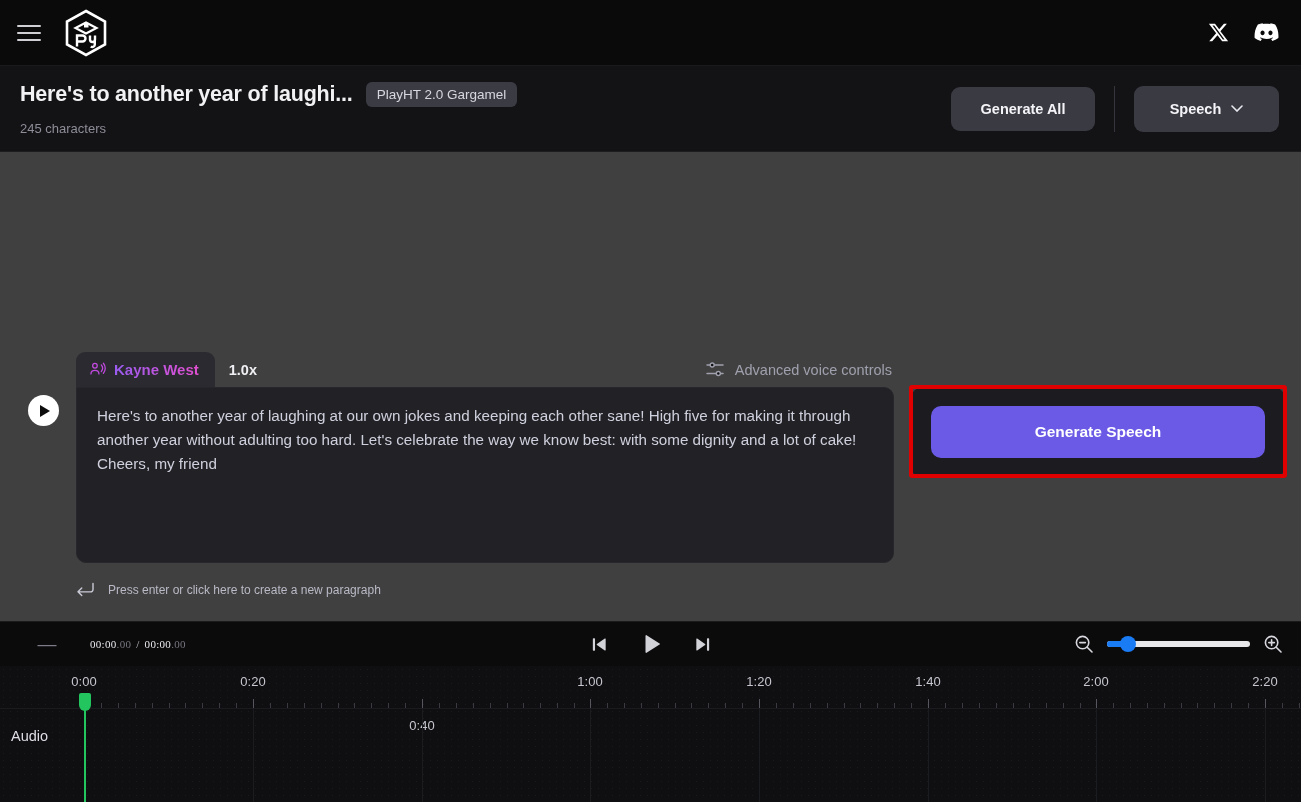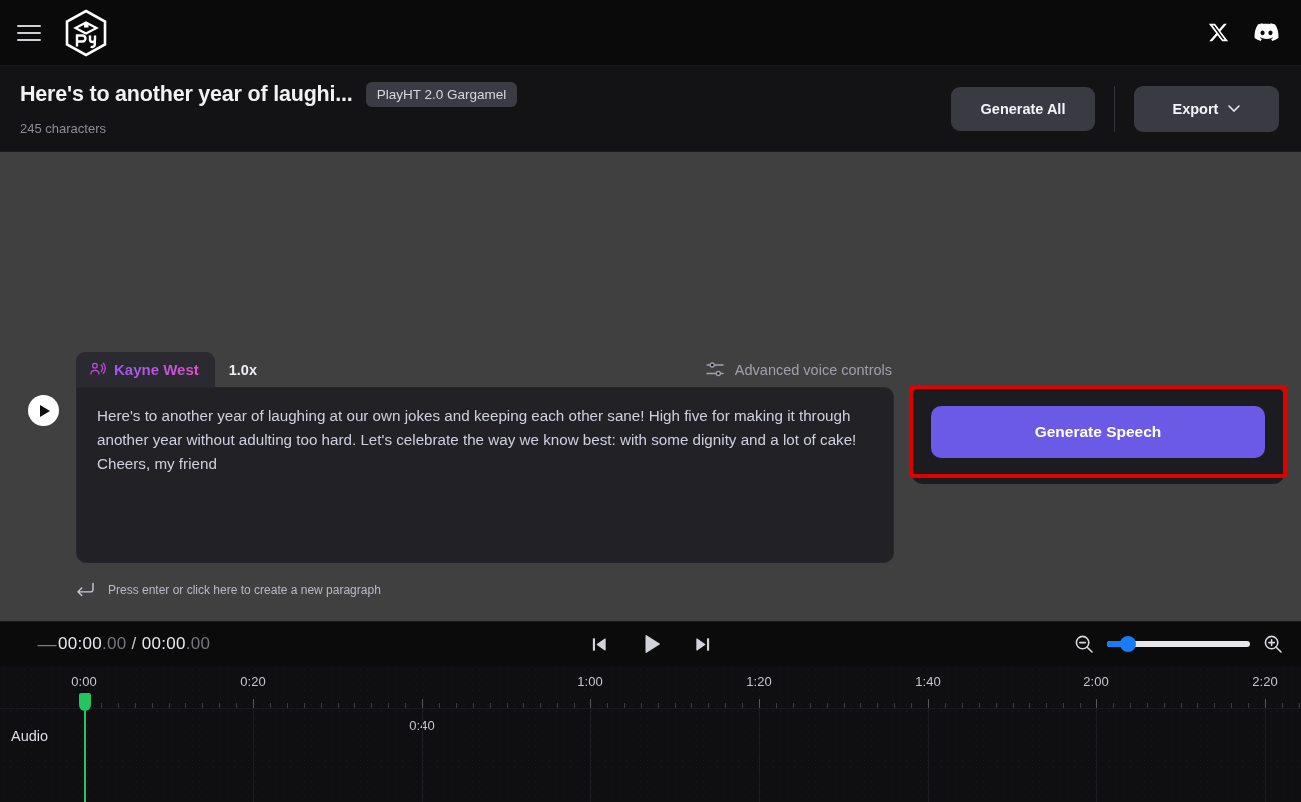--- a/index.html
+++ b/index.html
@@ -93,21 +93,21 @@
   }
   .newpara-hint {
     display: flex; align-items: center; gap: 13px; margin-top: 19px;
     color: #b9bac6; font-size: 12px; cursor: pointer;
   }
   .enter-ico { width: 19px; height: 15px; color: #c9cad6; }
 
   
   .gen-panel {
     position: absolute; left: 911px; top: 235px; width: 374px;
-    background: #1c1c20; border-radius: 12px; padding: 19px 20px 26px;
+    background: #1c1c20; border-radius: 12px; padding: 19px 20px 20px;
   }
   .redbox {
     position: absolute; left: 909px; top: 233px; width: 378px; height: 93px;
     border: 4px solid #e00000; border-radius: 3px; pointer-events: none;
   }
   .btn-gen-speech {
     width: 100%; height: 52px; background: #6a5ae6; color: #ffffff;
     border: none; border-radius: 10px; font-family: inherit;
     font-size: 15.5px; font-weight: 700; cursor: pointer;
   }
@@ -116,22 +116,22 @@
   .note-text { color: #8f909c; font-size: 13.6px; line-height: 1.5; }
 
   
   .transport {
     position: absolute; left: 0; bottom: 136px; width: 1301px; height: 45px;
     background: #0b0b0c; border-top: 1px solid #1b1b1e;
     display: flex; align-items: center; padding: 0 18px;
   }
   .minus-ico { width: 22px; color: #7d7d88; font-size: 19px; text-align: center;
     cursor: pointer; margin-left: 18px; }
-  .timecode { font-family: Liberation Sans, sans-serif;
-    font-size: 17px; color: #e9e9ef; letter-spacing: 0.3px; }
+  .timecode { margin-left: 32px; font-family: Liberation Serif, serif;
+    font-size: 11px; color: #e9e9ef; letter-spacing: 0.3px; }
   .timecode .cs { color: #76767f; }
   .timecode .sep { color: #c4c4cc; margin: 0 5px; }
   .transport-center { position: absolute; left: 0; right: 0; display: flex;
     justify-content: center; align-items: center; gap: 31px; pointer-events: none; }
   .tbtn { pointer-events: auto; cursor: pointer; color: #d2d2d9; display: flex;
     align-items: center; justify-content: center; }
   .zoom-group { margin-left: auto; display: flex; align-items: center; gap: 13px; }
   .mag { width: 20px; height: 20px; color: #d7d7de; cursor: pointer; }
   .zoom-slider { position: relative; width: 143px; height: 6px; background: #e8e8ea;
     border-radius: 3px; cursor: pointer; }
@@ -200,21 +200,21 @@
       <div class="title-row">
         <div class="doc-title">Here's to another year of laughi...</div>
         <div class="voice-chip">PlayHT 2.0 Gargamel</div>
       </div>
       <div class="char-count">245 characters</div>
     </div>
     <div class="dochead-right">
       <button class="btn btn-generate-all">Generate All</button>
       <div class="divider-v"></div>
       <button class="btn btn-export">
-        <span>Export</span>
+        <span>Speech</span>
         <svg class="chev" viewBox="0 0 12 7" fill="none">
           <path d="M1 1 L6 6 L11 1" stroke="#e8e8ee" stroke-width="1.6" stroke-linecap="round"></path>
         </svg>
       </button>
     </div>
   </div>
 
   <div class="editor">
 
     <div class="para-play">

